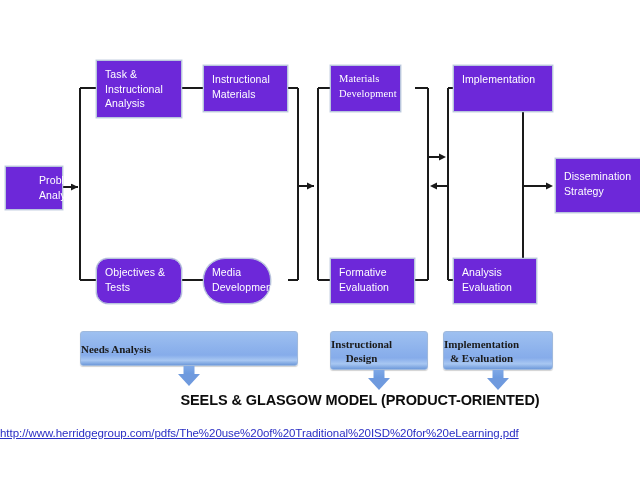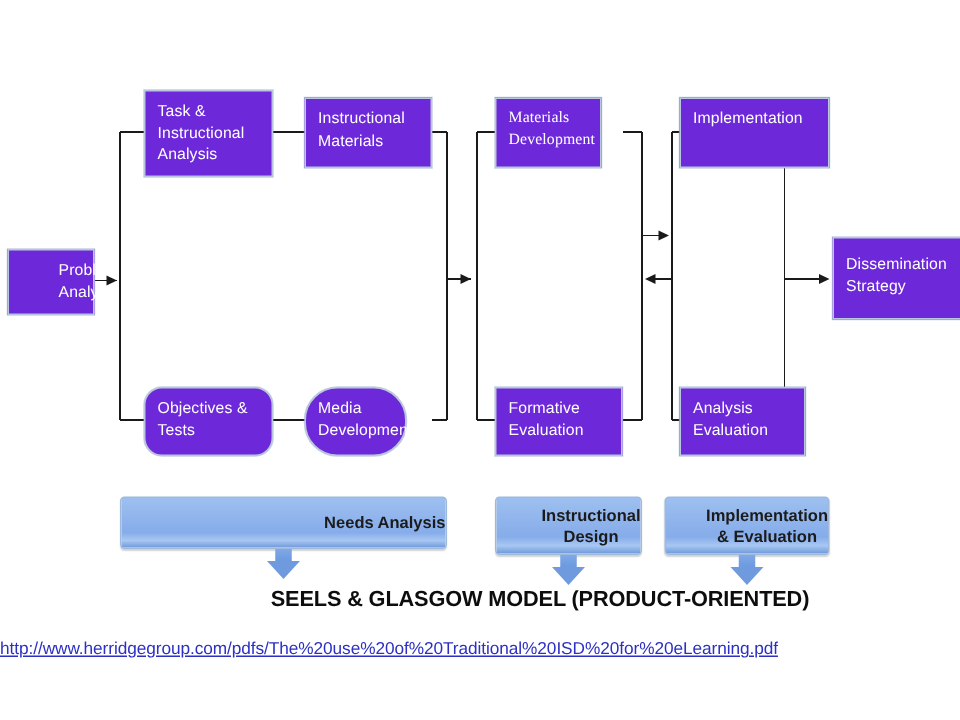--- a/index.html
+++ b/index.html
@@ -60,23 +60,24 @@
         #a8c7f2 86%,
         #6f9ada 100%);
     border: 1px solid #9fb9dd;
     border-radius: 3px;
     color: #1b1b1b;
     font-weight: bold;
     font-size: 11px;
     line-height: 14px;
     display: flex;
     align-items: center;
-    justify-content: flex-end;
+    justify-content: flex-start;
     text-align: center;
     box-shadow: 0 1px 1px rgba(0,0,0,.18);
+    font-family: Liberation Serif, serif;
   }
   .banner span { display: block; }
 
   
   .down-arrow {
     position: absolute;
     z-index: 2;
     width: 0; height: 0;
   }
   .down-arrow .stem {

